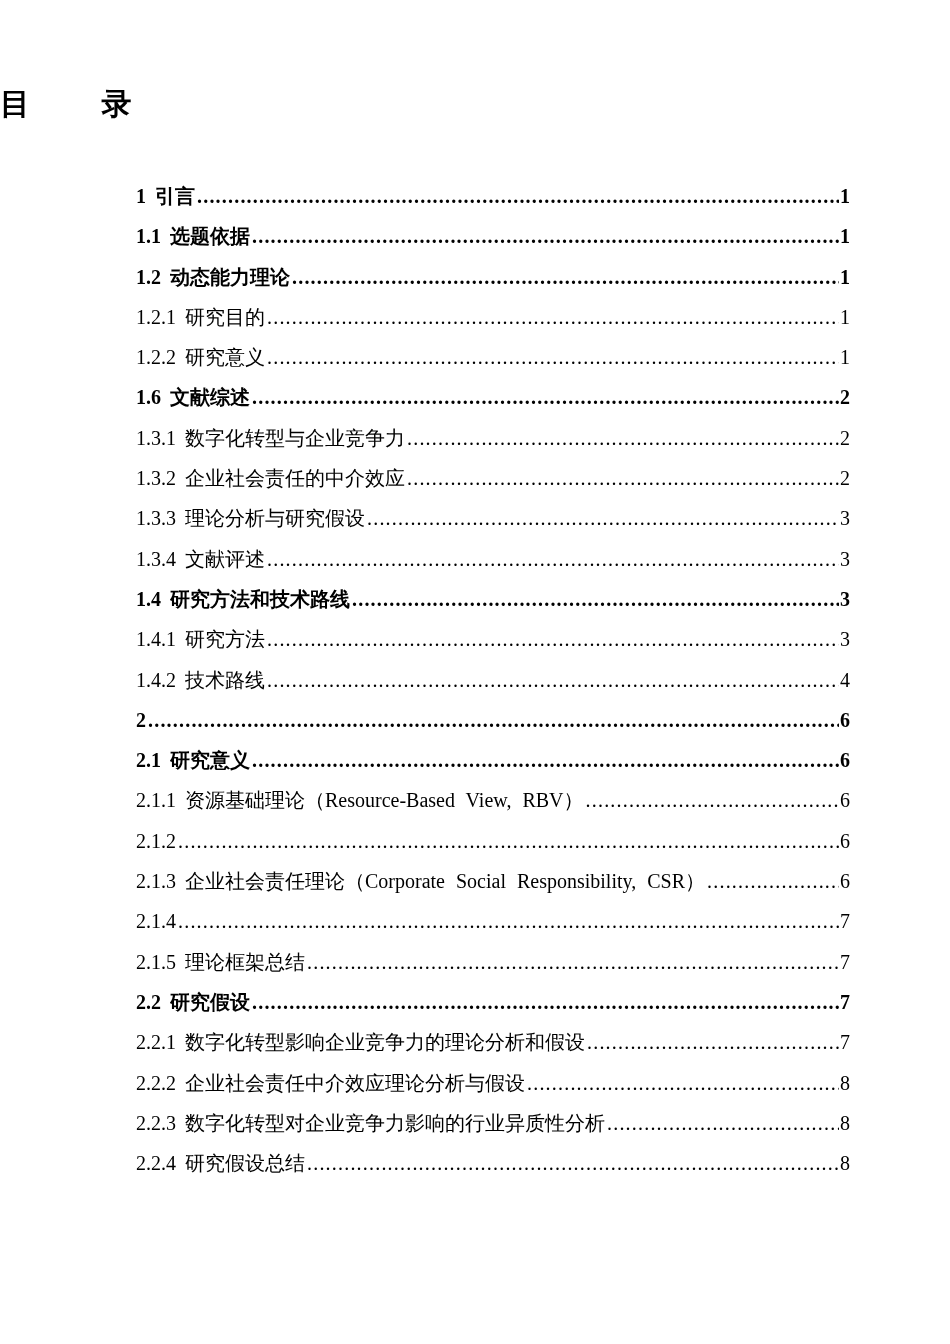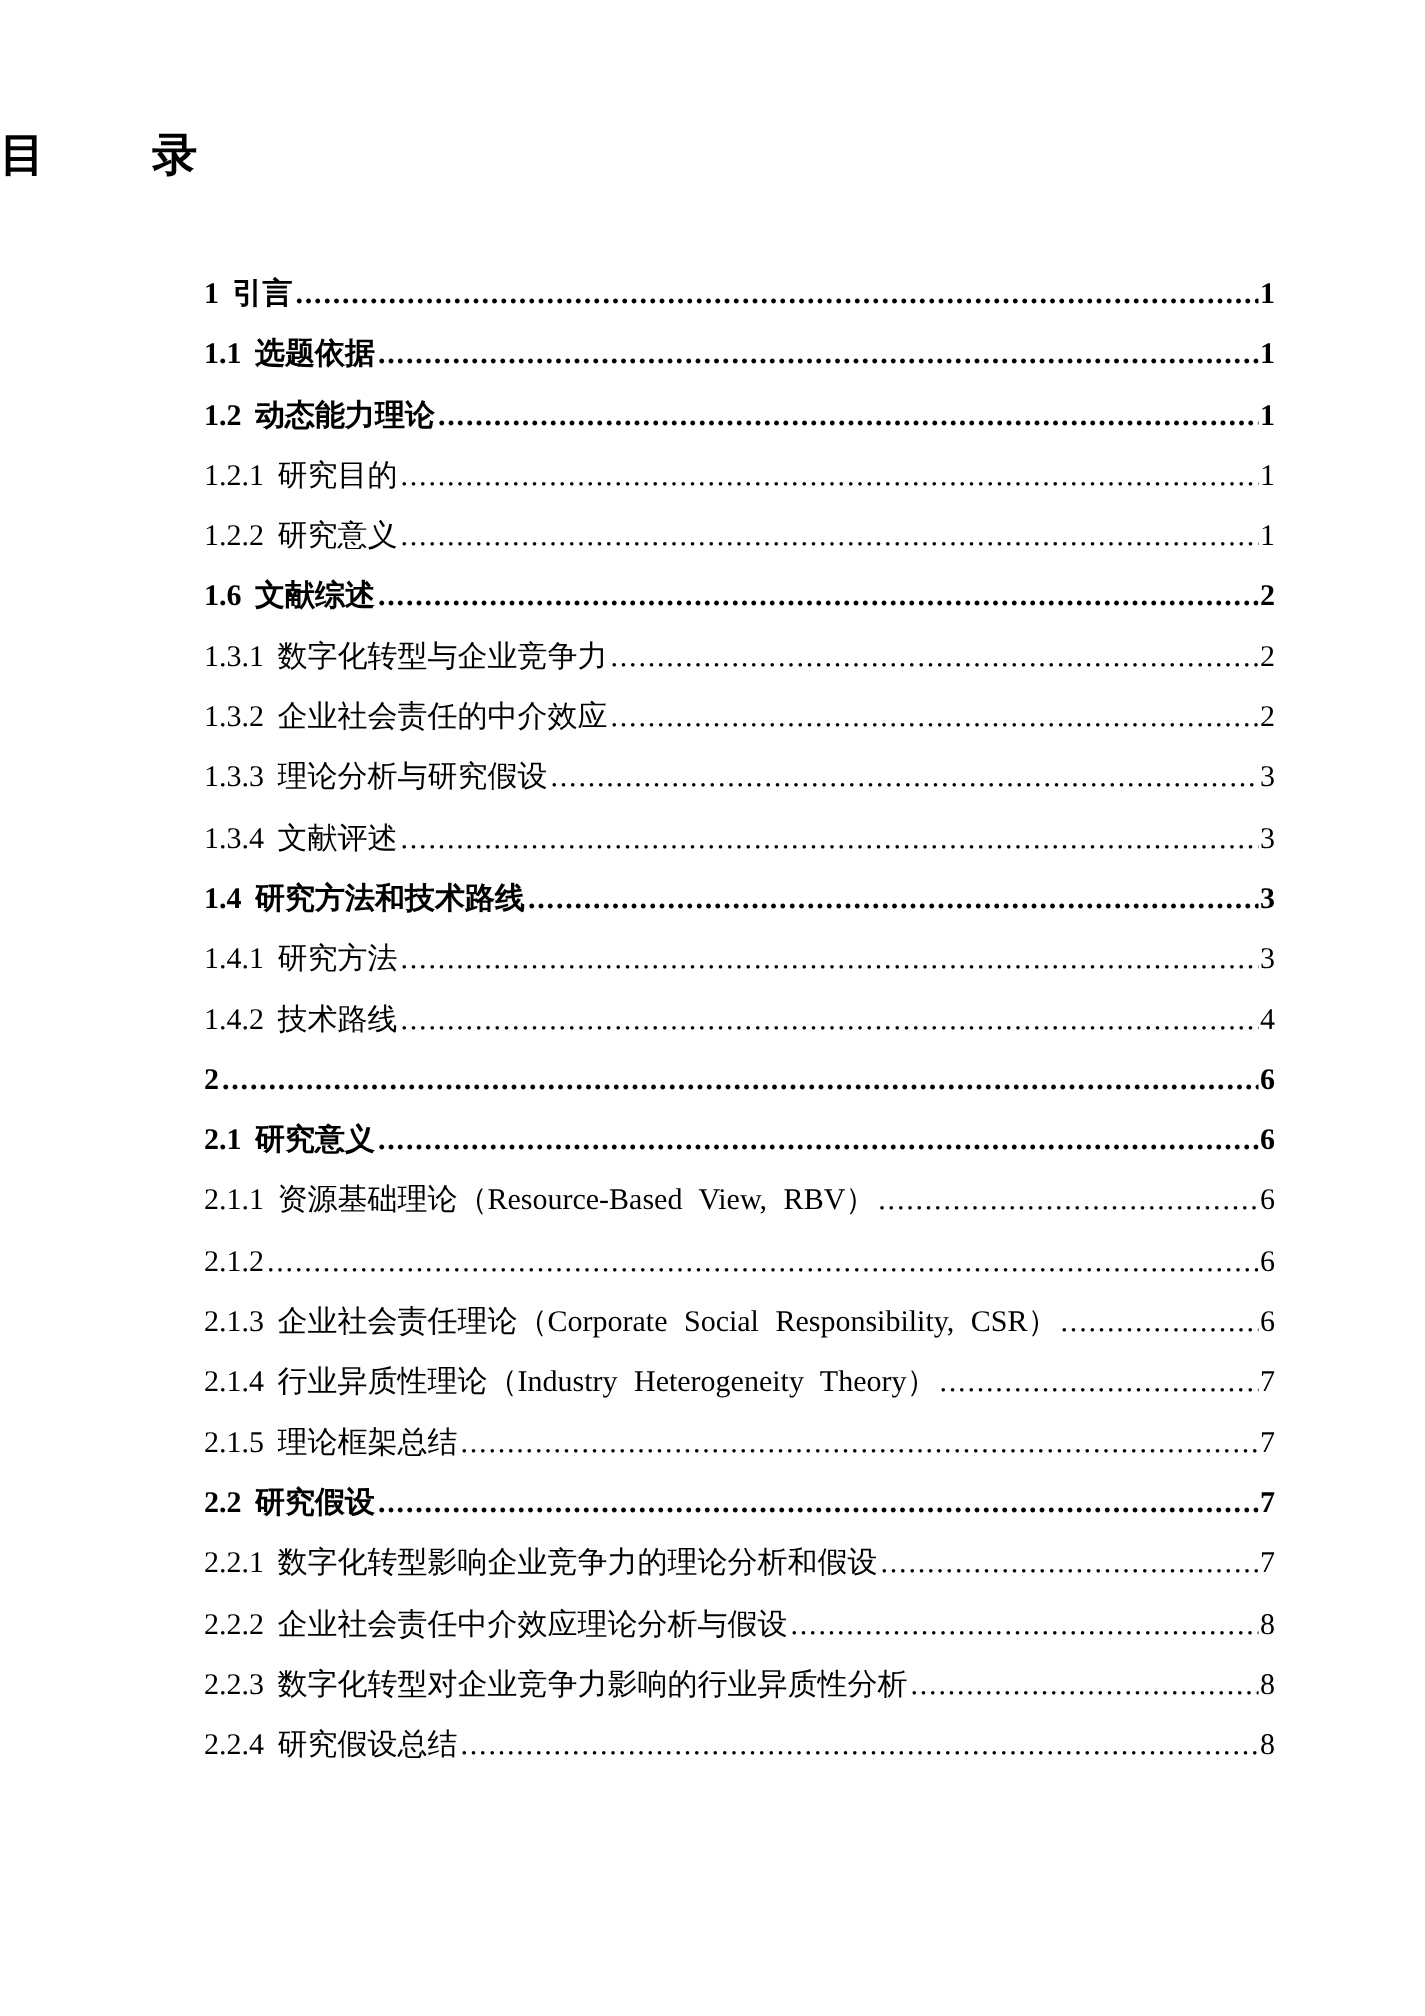--- a/index.html
+++ b/index.html
@@ -172,21 +172,20 @@
         <span class="page">6</span>
       </div>
       <div class="row level-3">
         <span class="num">2.1.3</span>
         <span class="label">企业社会责任理论（Corporate Social Responsibility, CSR）</span>
         <span class="dots"></span>
         <span class="page">6</span>
       </div>
       <div class="row level-3">
         <span class="num">2.1.4</span>
-        <span class="label">行业异质性理论（Industry Heterogeneity Theory）</span>
         <span class="dots"></span>
         <span class="page">7</span>
       </div>
       <div class="row level-3">
         <span class="num">2.1.5</span>
         <span class="label">理论框架总结</span>
         <span class="dots"></span>
         <span class="page">7</span>
       </div>
       <div class="row level-2">

